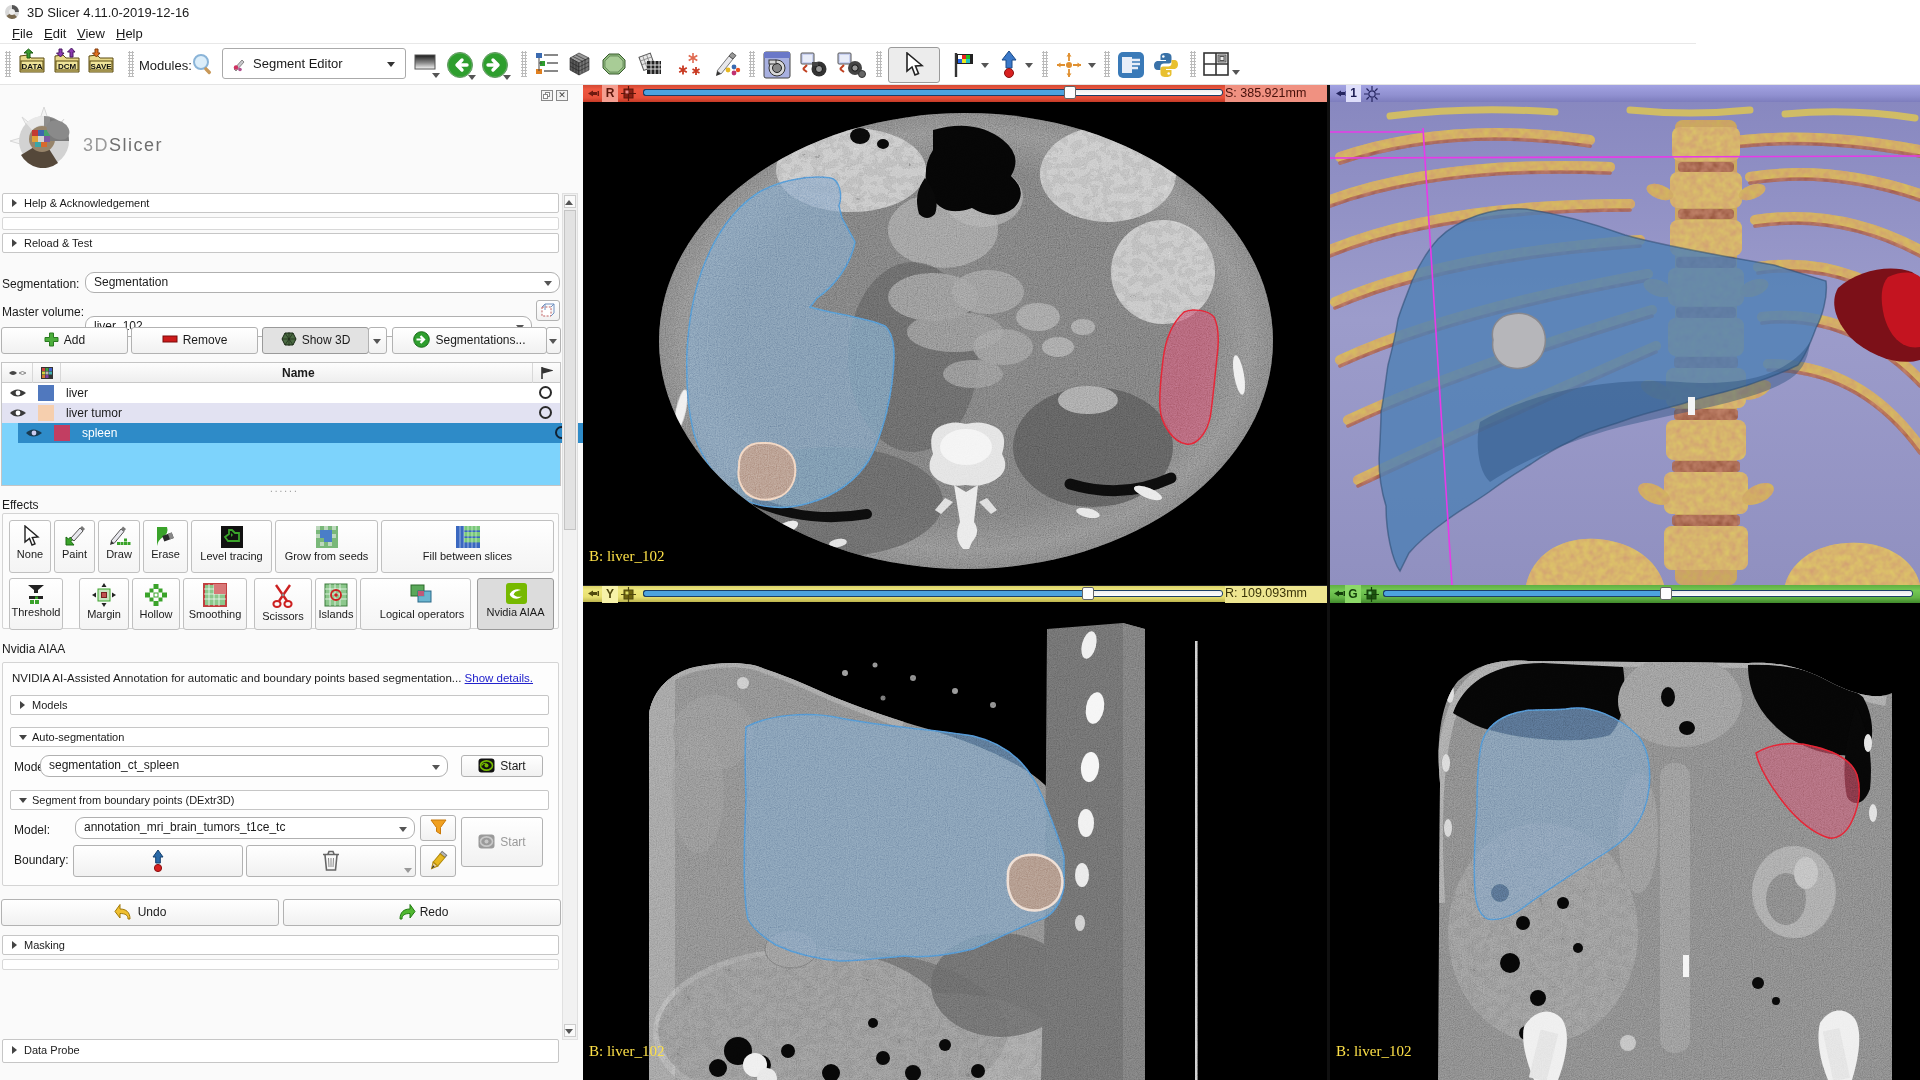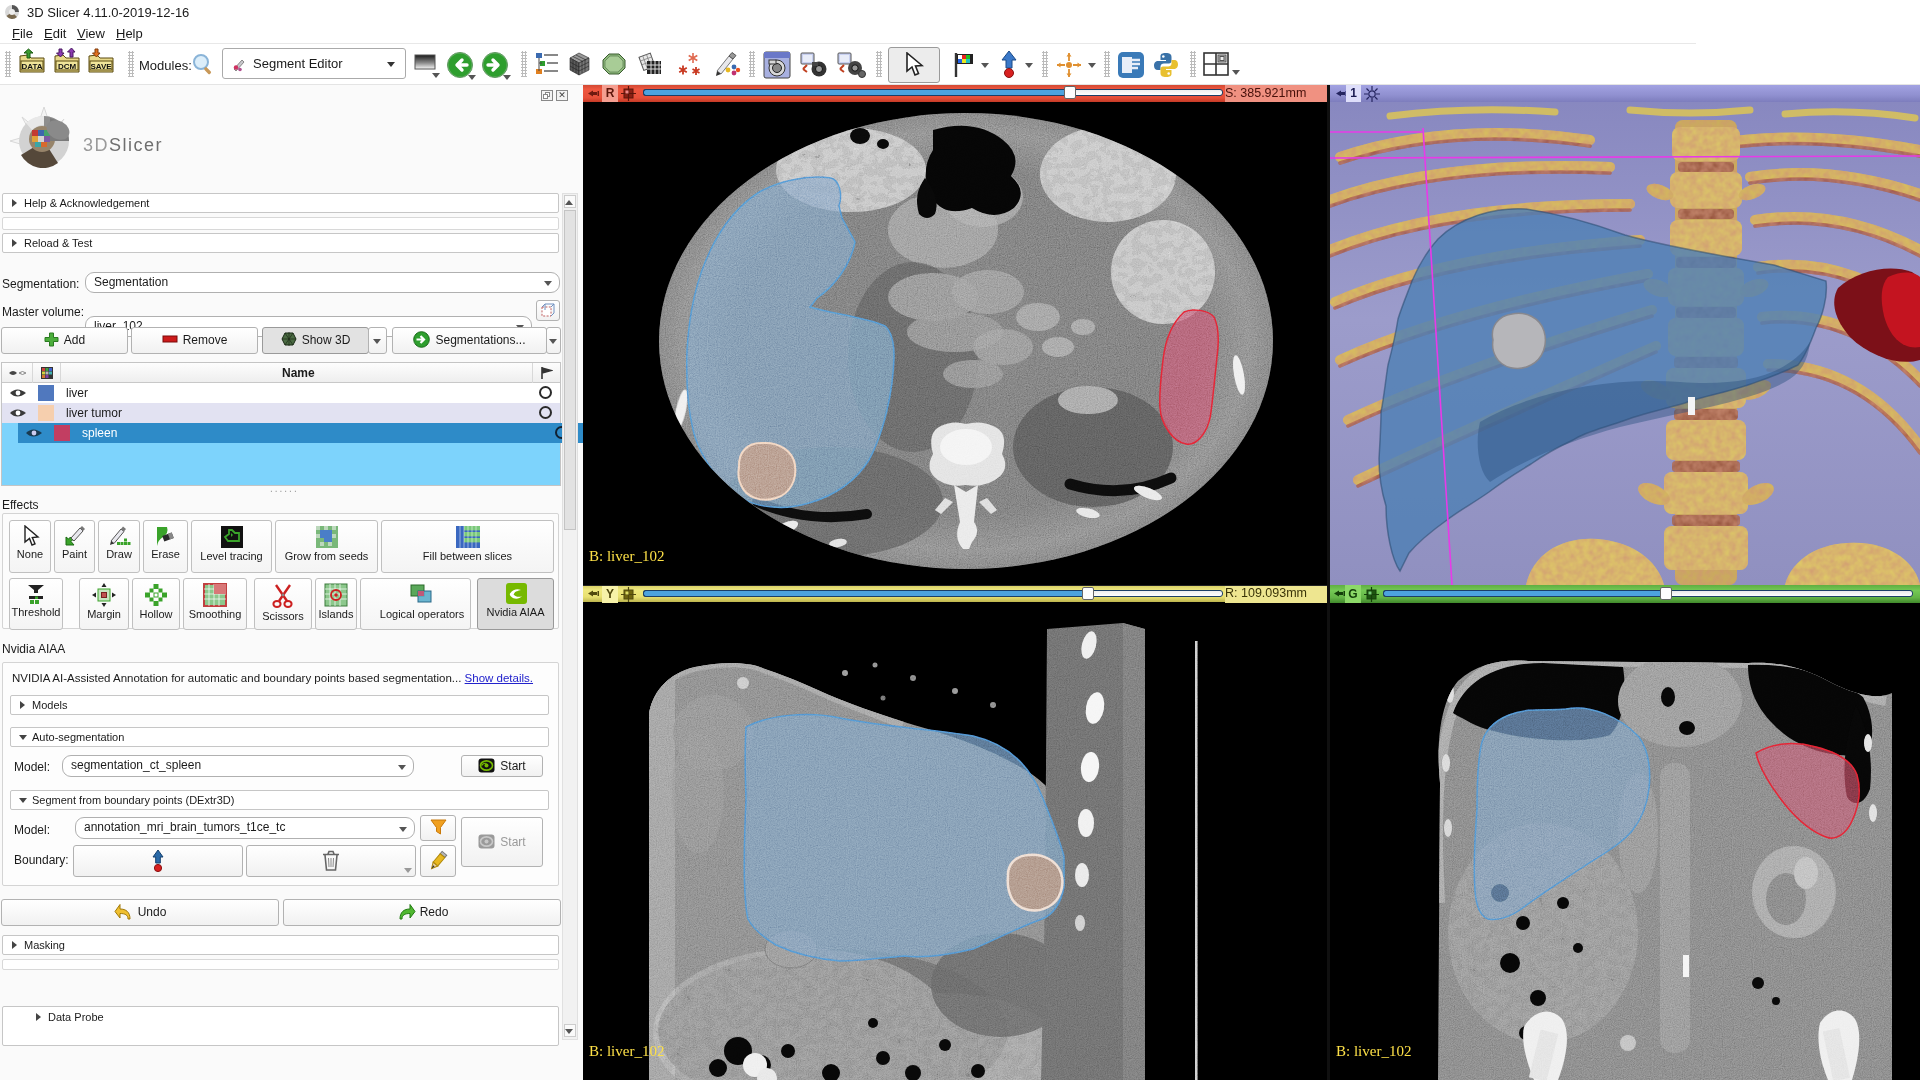--- a/index.html
+++ b/index.html
@@ -556,21 +556,21 @@
         <span class="lb">Nvidia AIAA</span>
       </div>
 </div>
 <div id="panel2" class="abs" style="left:0;top:0;width:583px;height:995px;">
 <span class="abs" style="left:2px;top:557px;font-size:12px;">Nvidia AIAA</span>
 <div class="abs" style="left:2px;top:577px;width:557px;height:224px;background:#fdfdfd;border:1px solid #d4d4d4;border-radius:2px;"></div>
 <span class="abs" style="left:12px;top:587px;font-size:11.5px;">NVIDIA AI-Assisted Annotation for automatic and boundary points based segmentation... <span style="color:#2222cc;text-decoration:underline;">Show details.</span></span>
 <div class="hdr" style="left:10px;top:610px;width:539px;"><span class="tri-r"></span>Models</div>
 <div class="hdr" style="left:10px;top:642px;width:539px;"><span class="tri-d"></span>Auto-segmentation</div>
 <span class="abs" style="left:14px;top:675px;font-size:12px;">Model:</span>
-<div class="dd" style="left:62px;top:670px;width:352px;height:22px;"><span style="margin-left:8px;font-size:12px;">segmentation_ct_spleen</span><div class="dda" style="top:9px;"></div></div>
+<div class="dd" style="left:40px;top:670px;width:408px;height:22px;"><span style="margin-left:8px;font-size:12px;">segmentation_ct_spleen</span><div class="dda" style="top:9px;"></div></div>
 <div class="btn" style="left:461px;top:670px;width:82px;height:22px;line-height:20px;font-size:12px;"><svg width="17" height="15" viewBox="0 0 17 15" style="vertical-align:-3px;margin-right:5px;">
           <rect x="0.5" y="0.5" width="16" height="14" rx="3" fill="#111"></rect>
           <ellipse cx="8.5" cy="7.5" rx="6" ry="4.6" fill="none" stroke="#76b900" stroke-width="1.6"></ellipse>
           <circle cx="8.5" cy="7.5" r="2" fill="#76b900"></circle>
           <path d="M3.5 7.5 Q6 4.5 8.5 5.5" stroke="#76b900" fill="none" stroke-width="1.2"></path>
         </svg>Start</div>
 <div class="hdr" style="left:10px;top:705px;width:539px;"><span class="tri-d"></span>Segment from boundary points (DExtr3D)</div>
 <span class="abs" style="left:14px;top:738px;font-size:12px;">Model:</span>
 <div class="dd" style="left:75px;top:732px;width:340px;height:22px;"><span style="margin-left:8px;font-size:12px;">annotation_mri_brain_tumors_t1ce_tc</span><div class="dda" style="top:9px;"></div></div>
 <div class="btn" style="left:420px;top:730px;width:36px;height:26px;"><svg width="19" height="19" viewBox="0 0 19 19" style="margin-top:2px;">
@@ -600,21 +600,21 @@
           </g>
         </svg></div>
 <div class="btn" style="left:1px;top:814px;width:278px;height:27px;line-height:25px;font-size:12px;"><svg width="20" height="17" viewBox="0 0 20 17" style="vertical-align:-4px;margin-right:4px;">
           <path d="M16 16 C16 9 12 6 6 6 L6 1.5 L1 8.5 L6 15 L6 10.5 C11 10.5 14 12 14 16 Z" fill="#f0c030" stroke="#a07808"></path>
         </svg>Undo</div>
 <div class="btn" style="left:283px;top:814px;width:278px;height:27px;line-height:25px;font-size:12px;"><svg width="20" height="17" viewBox="0 0 20 17" style="vertical-align:-4px;margin-right:4px;">
           <path d="M4 16 C4 9 8 6 14 6 L14 1.5 L19 8.5 L14 15 L14 10.5 C9 10.5 6 12 6 16 Z" fill="#50b830" stroke="#207a10"></path>
         </svg>Redo</div>
 <div class="hdr" style="top:850px;"><span class="tri-r"></span>Masking</div>
 <div class="abs" style="left:2px;top:874px;width:557px;height:11px;background:#fff;border:1px solid #d8d8d8;border-radius:2px;"></div>
-<div class="hdr" style="top:921px;height:40px;line-height:21px;padding-left:24px;"><span class="tri-r"></span>Data Probe</div>
+<div class="hdr" style="top:954px;height:24px;line-height:21px;"><span class="tri-r"></span>Data Probe</div>
 </div>
 
 <div class="abs" style="left:562px;top:108px;width:16px;height:847px;background:#f1f1f1;border:1px solid #e0e0e0;">
 <div class="abs" style="left:1px;top:1px;width:12px;height:13px;background:#fafafa;border:1px solid #ccc;">
         <div class="dda" style="right:2px;top:4px;border-top:none;border-bottom:5px solid #555;"></div>
       </div>
 <div class="abs" style="left:1px;top:16px;width:12px;height:320px;background:#e2e2e2;border:1px solid #c4c4c4;"></div>
 <div class="abs" style="left:1px;top:830px;width:12px;height:13px;background:#fafafa;border:1px solid #ccc;">
         <div class="dda" style="right:2px;top:4px;"></div>
       </div>

